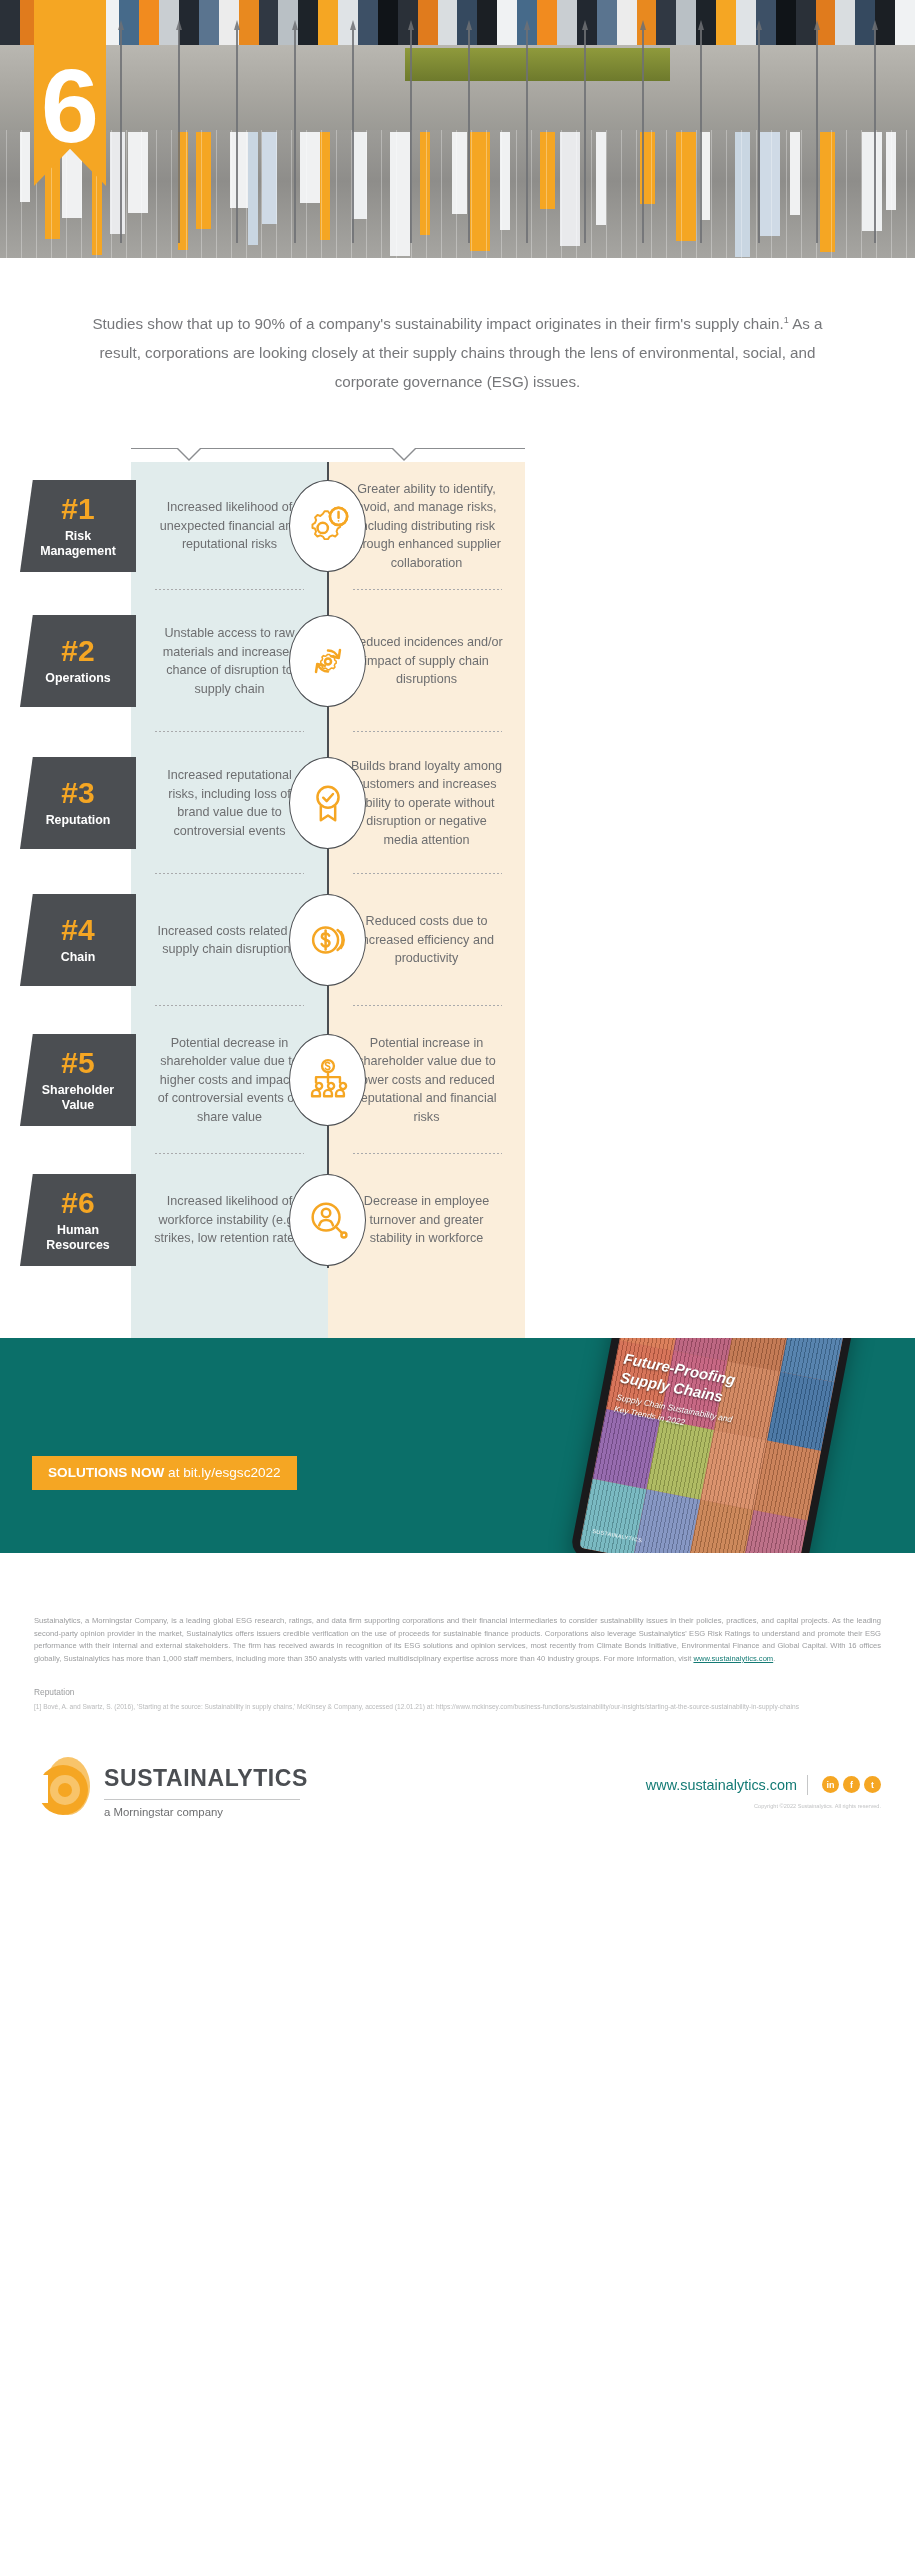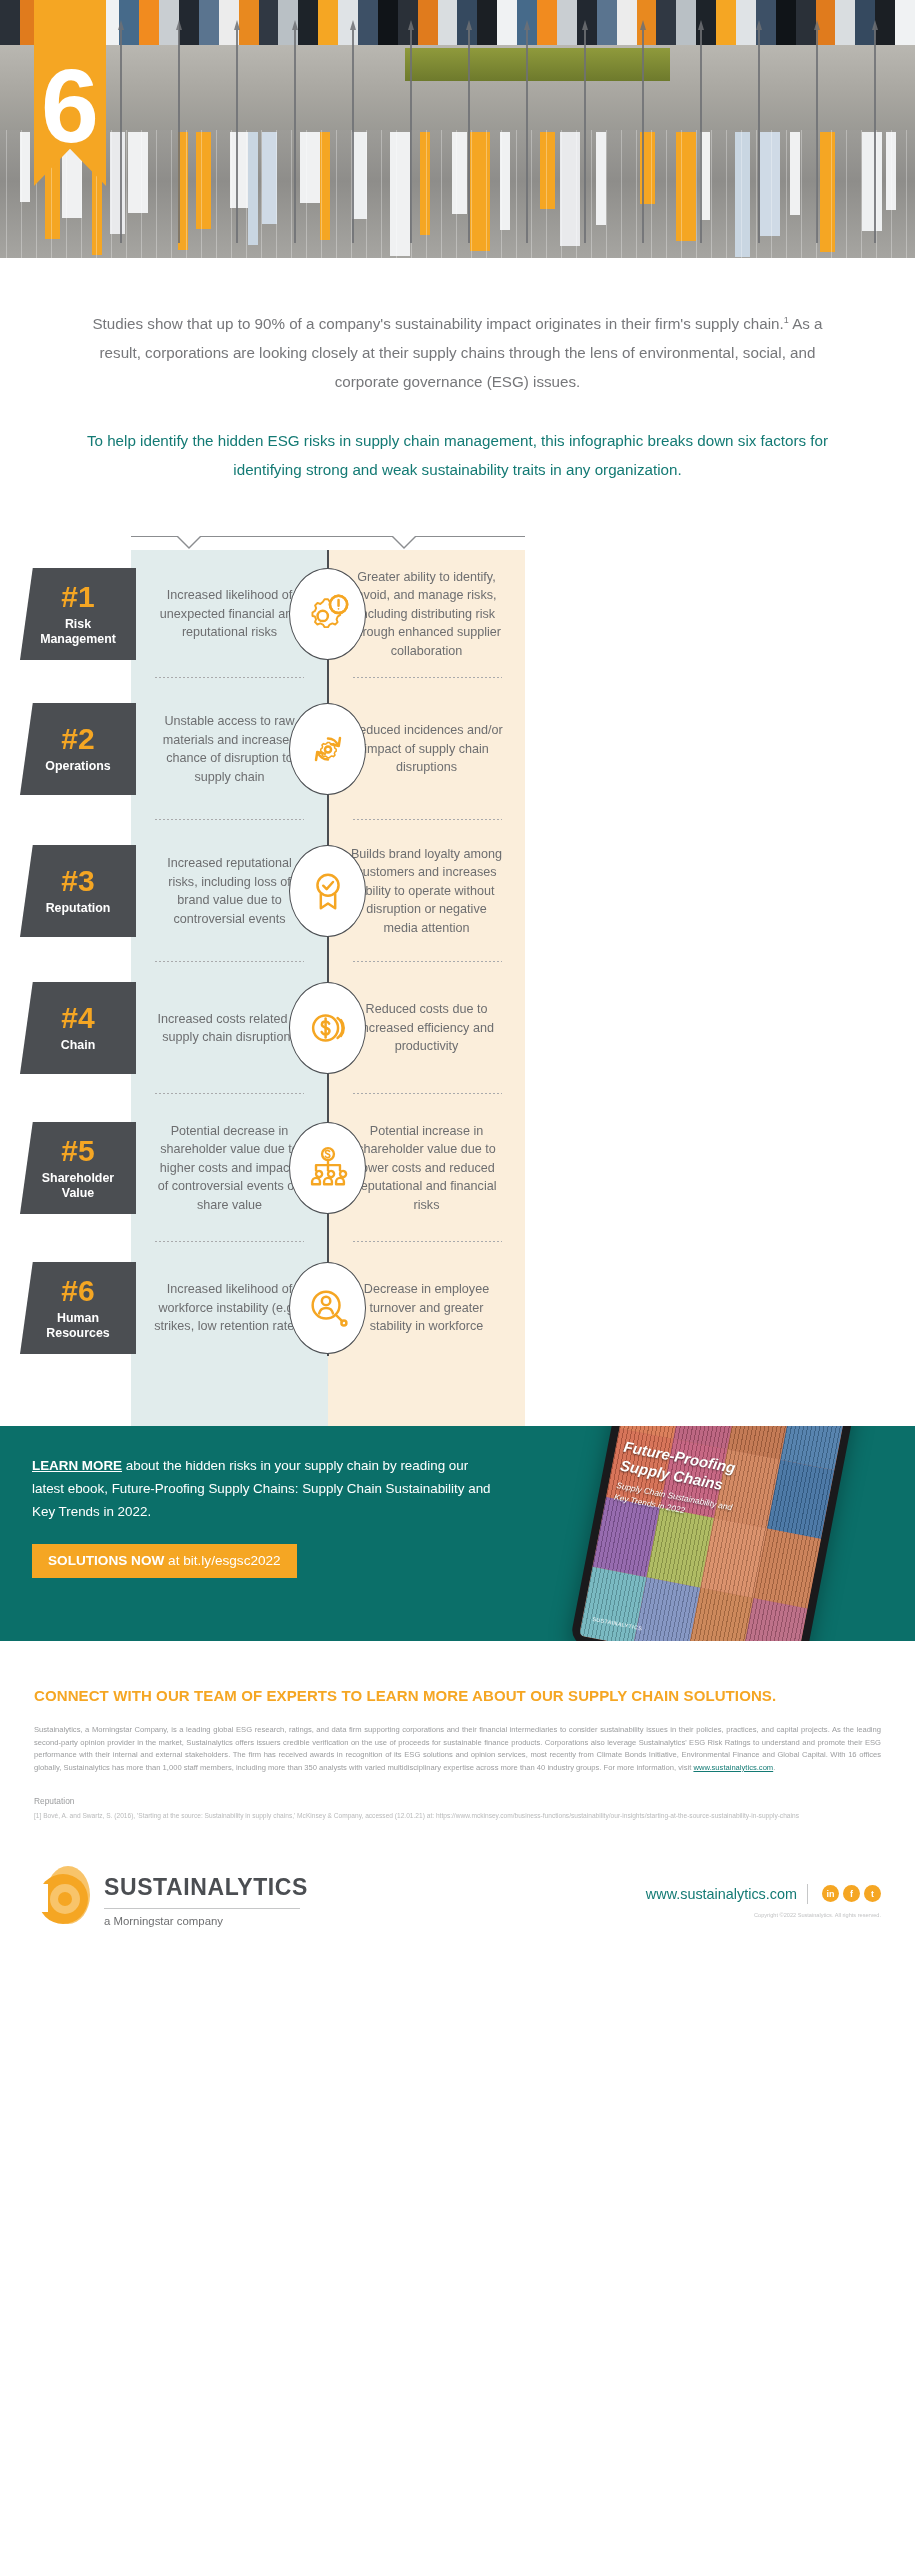--- a/index.html
+++ b/index.html
@@ -452,21 +452,20 @@
       </div>
   </div>
   <div class="hero-flag"></div>
   <div class="hero-six">6</div>
   <div class="hero-titlewrap">
   </div>
 </div>
 
 <div class="intro">
   <p class="grey"><span>Studies show that up to 90% of a company's sustainability impact originates in their firm's supply chain.</span><sup>1</sup><span> As a result, corporations are looking closely at their supply chains through the lens of environmental, social, and corporate governance (ESG) issues.</span></p>
-  <p class="teal">To help identify the hidden ESG risks in supply chain management, this infographic breaks down six factors for identifying strong and weak sustainability traits in any organization.</p>
 </div>
 
 <div class="compare">
 
 
 
   <div class="sub-rule-wrap">
     <div class="sub-rule"></div>
     <div class="notch n1"></div>
     <div class="notch n2"></div>
@@ -600,23 +599,20 @@
       <line x1="32.2" y1="31.2" x2="39" y2="38"></line>
       <circle cx="40.6" cy="39.6" r="2.6"></circle>
     </svg>
           </div>
         </div>
       </div>
   </div>
 </div>
 
 <div class="banner">
-  <div class="banner-text">
-    <b>LEARN MORE</b><span> about the hidden risks in your supply chain by reading our latest ebook, Future-Proofing Supply Chains: Supply Chain Sustainability and Key Trends in 2022.</span>
-  </div>
   <div class="dl-btn">
     <b>SOLUTIONS NOW</b><span> at bit.ly/esgsc2022</span>
   </div>
   <div class="tablet">
     <div class="tablet-screen" id="tabScreen">
         <div class="c" style="background: rgb(217, 118, 79);"></div>
         <div class="c" style="background: rgb(184, 90, 120);"></div>
         <div class="c" style="background: rgb(191, 112, 72);"></div>
         <div class="c" style="background: rgb(74, 122, 168);"></div>
         <div class="c" style="background: rgb(212, 105, 76);"></div>
@@ -634,21 +630,20 @@
       <div class="ebook-title">
         <div class="t1">Future-Proofing Supply Chains</div>
         <div class="t2">Supply Chain Sustainability and Key Trends in 2022</div>
       </div>
       <div class="ebook-logo">SUSTAINALYTICS</div>
     </div>
   </div>
 </div>
 
 <div class="connect">
-  <h3>CONNECT WITH OUR TEAM OF EXPERTS TO LEARN MORE ABOUT OUR SUPPLY CHAIN SOLUTIONS.</h3>
   <div class="boiler">
     <span>Sustainalytics, a Morningstar Company, is a leading global ESG research, ratings, and data firm supporting corporations and their financial intermediaries to consider sustainability issues in their policies, practices, and capital projects. As the leading second-party opinion provider in the market, Sustainalytics offers issuers credible verification on the use of proceeds for sustainable finance products. Corporations also leverage Sustainalytics' ESG Risk Ratings to understand and promote their ESG performance with their internal and external stakeholders. The firm has received awards in recognition of its ESG solutions and opinion services, most recently from Climate Bonds Initiative, Environmental Finance and Global Capital. With 16 offices globally, Sustainalytics has more than 1,000 staff members, including more than 350 analysts with varied multidisciplinary expertise across more than 40 industry groups. For more information, visit </span><a href="#">www.sustainalytics.com</a><span>.</span>
   </div>
   <div class="refs-title">Reputation</div>
   <div class="refs-body">[1] Bové, A. and Swartz, S. (2016), 'Starting at the source: Sustainability in supply chains,' McKinsey &amp; Company, accessed (12.01.21) at: https://www.mckinsey.com/business-functions/sustainability/our-insights/starting-at-the-source-sustainability-in-supply-chains</div>
 </div>
 
 <div class="footer">
   <div class="logo-wrap">
     <div class="logo-mark">

